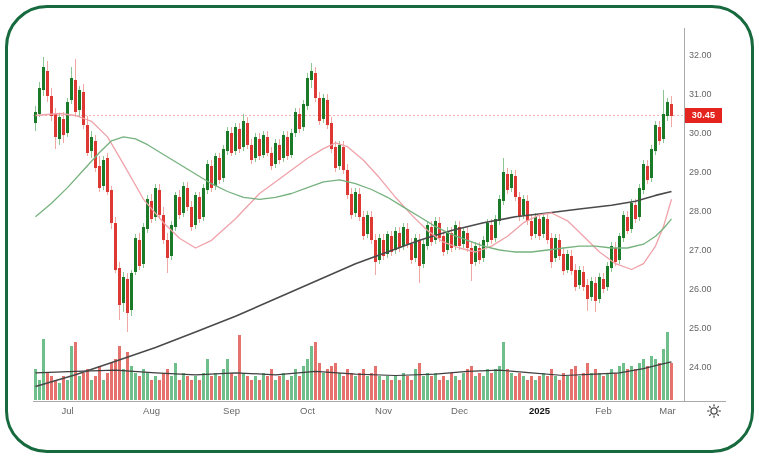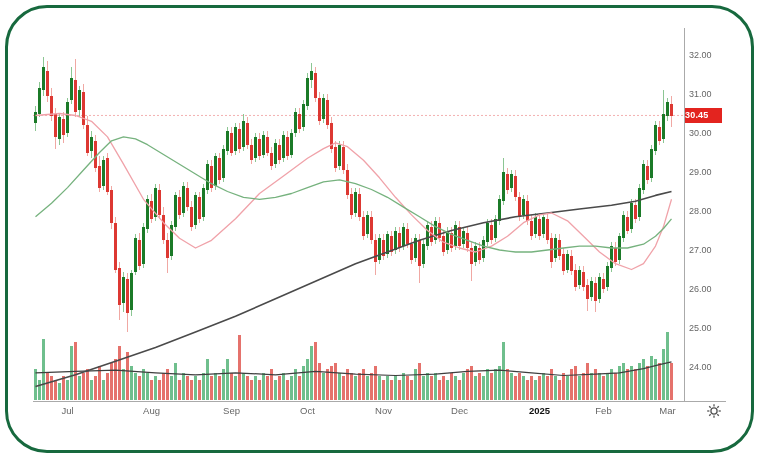--- a/index.html
+++ b/index.html
@@ -3,21 +3,21 @@
 <meta charset="utf-8">
 <style>
   html,body{margin:0;padding:0;background:#ffffff;}
   #stage{position:relative;width:759px;height:458px;background:#fff;overflow:hidden;
          font-family:"Liberation Sans",sans-serif;}
   #frame-border{position:absolute;inset:5px;border:3px solid #17693e;border-radius:42px;
                 pointer-events:none;z-index:5;}
   #chart{position:absolute;left:0;top:0;z-index:1;}
   #chart text{font-family:"Liberation Sans",sans-serif;}
   #last-price-badge{position:absolute;left:685px;top:108px;width:37px;height:15px;z-index:2;
-        color:#fff;font-size:9px;font-weight:bold;text-align:left;line-height:15px;
+        color:#fff;font-size:9px;font-weight:bold;text-align:center;line-height:15px;
         letter-spacing:0.2px;}
   #gear{position:absolute;left:704px;top:401px;width:20px;height:20px;z-index:3;cursor:pointer;}
 </style>
 </head>
 <body>
 
 <div id="stage">
   <svg id="chart" width="759" height="458" viewBox="0 0 759 458">
       <rect x="34" y="369.4" width="3" height="30.6" fill="#6fbf8d" shape-rendering="crispEdges"></rect>
       <rect x="38" y="379.6" width="3" height="20.4" fill="#6fbf8d" shape-rendering="crispEdges"></rect>

